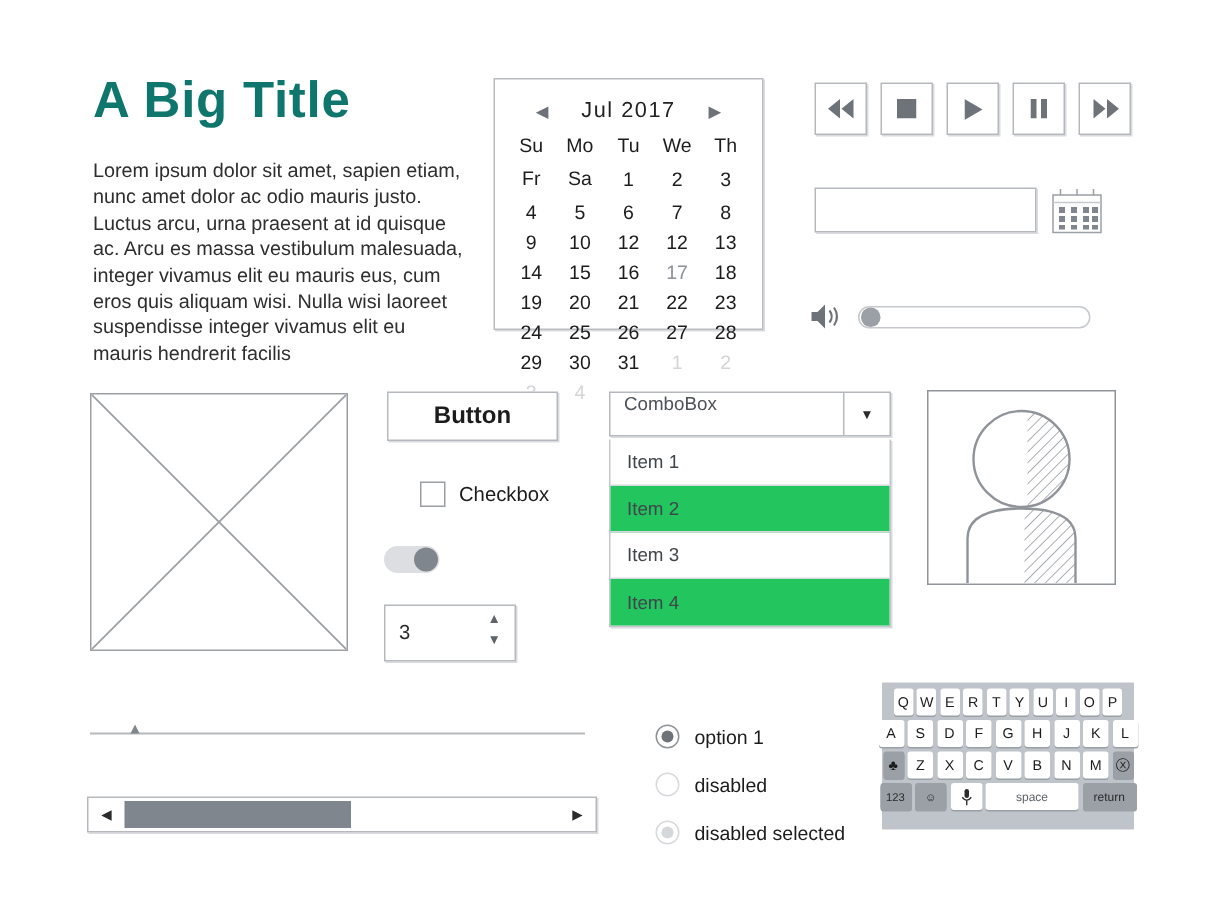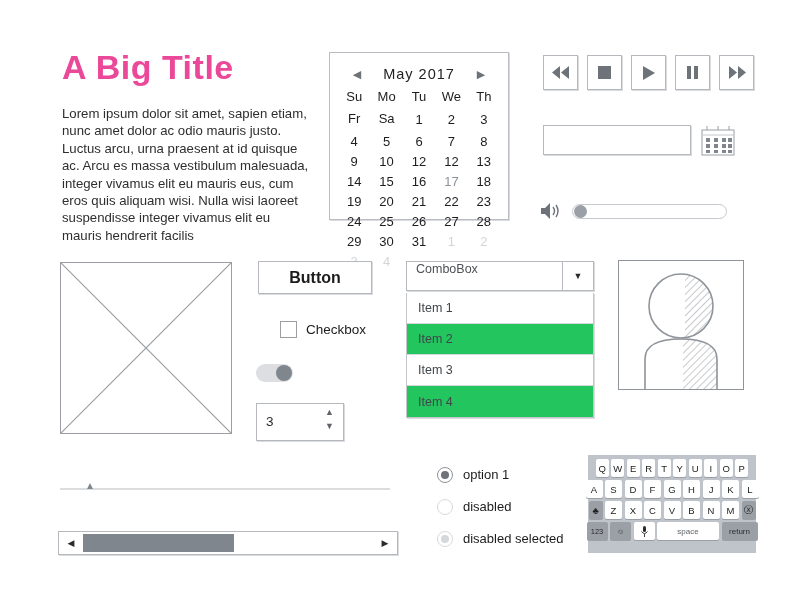--- a/index.html
+++ b/index.html
@@ -16,21 +16,21 @@
     color: #2b2b2b;
   }
   .abs { position: absolute; }
 
   
   #page-title {
     left: 62px; top: 48px;
     font-size: 34px;
     font-weight: bold;
     letter-spacing: 0.5px;
-    color: #ec4899;
+    color: #0f766e;
   }
   #body-paragraph {
     left: 62px; top: 105px;
     width: 248px;
     font-size: 13.2px;
     line-height: 17.4px;
     color: #2e2e2e;
   }
 
   
@@ -244,21 +244,21 @@
     position: relative;
   }
   #scrollbar-thumb {
     position: absolute; left: 0; top: 0;
     height: 100%;
     background: #7f868d;
   }
 
   
   #radio-group { left: 437px; top: 467px; }
-  .radio-row { display: flex; align-items: flex-start; gap: 10px; height: 32px; }
+  .radio-row { display: flex; align-items: flex-end; gap: 10px; height: 32px; }
   .radio-outer {
     width: 16px; height: 16px;
     border-radius: 50%;
     border: 1px solid #a9adb2;
     background: #fff;
     display: flex; align-items: center; justify-content: center;
     box-sizing: border-box;
   }
   .radio-outer.sel { border-color: #8e9398; }
   .radio-dot { width: 8px; height: 8px; border-radius: 50%; background: #6d7379; }
@@ -293,21 +293,21 @@
 </style>
 </head>
 <body>
 
 <div class="abs" id="page-title">A Big Title</div>
 <div class="abs" id="body-paragraph">Lorem ipsum dolor sit amet, sapien etiam, nunc amet dolor ac odio mauris justo. Luctus arcu, urna praesent at id quisque ac. Arcu es massa vestibulum malesuada, integer vivamus elit eu mauris eus, cum eros quis aliquam wisi. Nulla wisi laoreet suspendisse integer vivamus elit eu mauris hendrerit facilis</div>
 
 <div class="abs" id="calendar">
   <div class="cal-head">
     <span class="cal-arrow">◀</span>
-    <span class="cal-title">May  2017</span>
+    <span class="cal-title">Jul  2017</span>
     <span class="cal-arrow">▶</span>
   </div>
   <div class="cal-grid" id="calendar-grid">
       <div class="dow">Su</div>
       <div class="dow">Mo</div>
       <div class="dow">Tu</div>
       <div class="dow">We</div>
       <div class="dow">Th</div>
       <div class="dow">Fr</div>
       <div class="dow">Sa</div>

